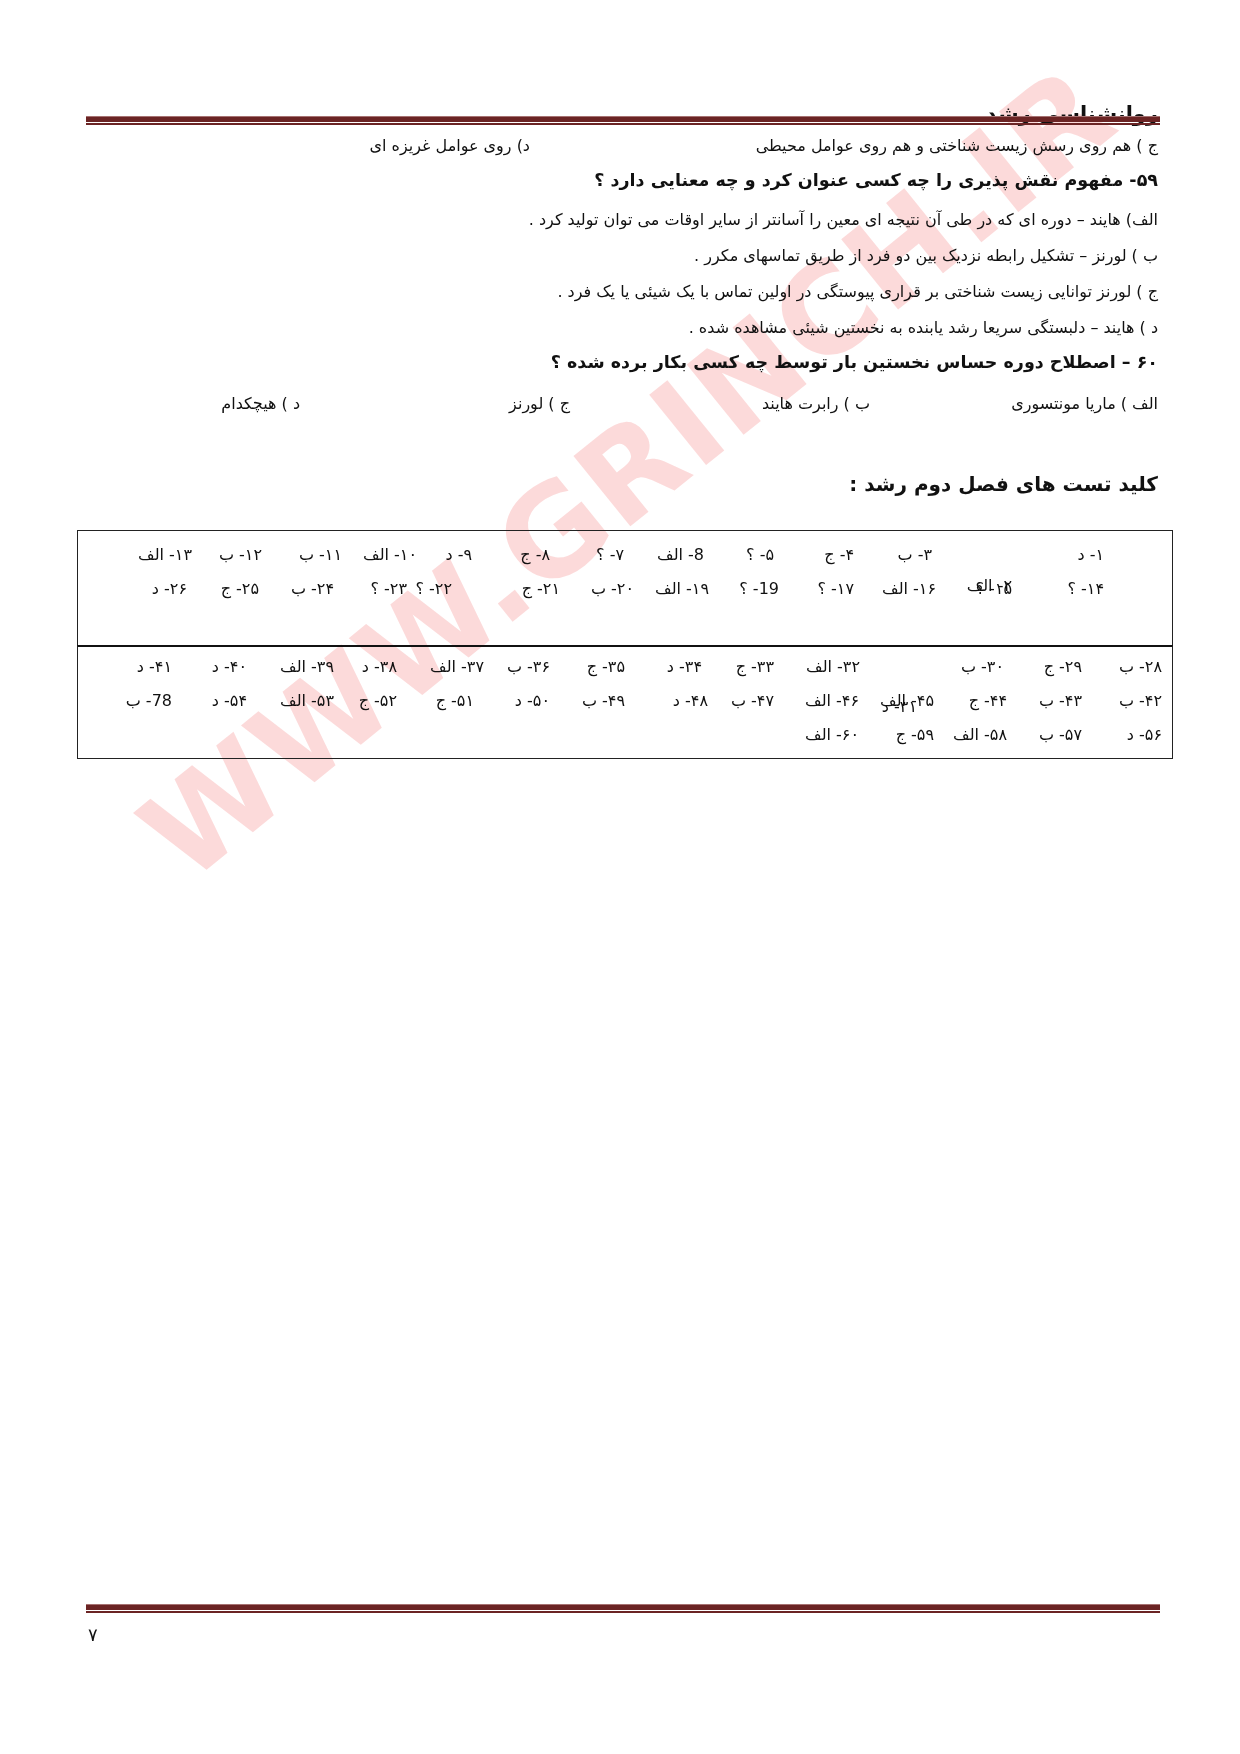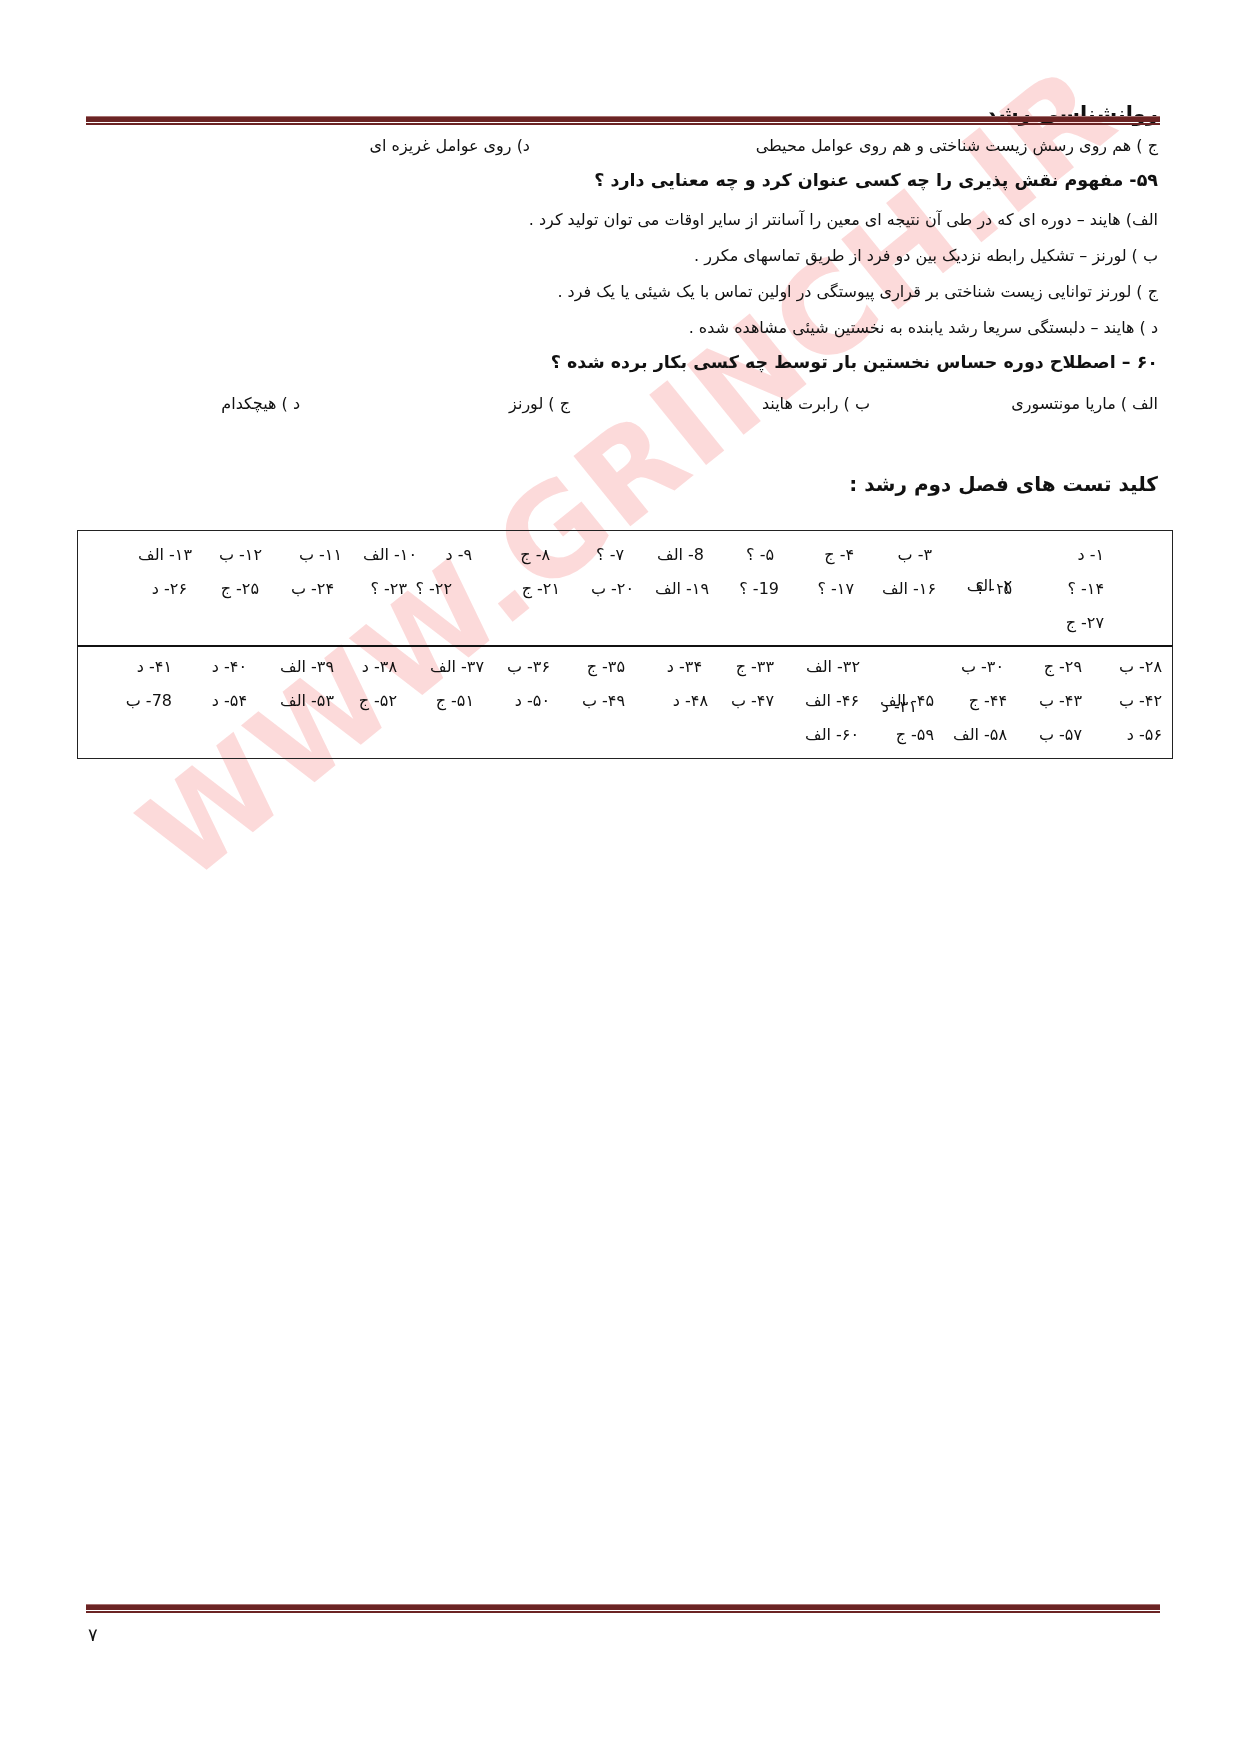--- a/index.html
+++ b/index.html
@@ -181,23 +181,20 @@
         <span class="key-cell" style="right:318px;">۱۷- ؟</span>
         <span class="key-cell" style="right:393px;">19- ؟</span>
         <span class="key-cell" style="right:463px;">۱۹- الف</span>
         <span class="key-cell" style="right:538px;">۲۰- ب</span>
         <span class="key-cell" style="right:612px;">۲۱- ج</span>
         <span class="key-cell" style="right:720px;margin-left:8px;">۲۲- ؟</span>
         <span class="key-cell" style="right:765px;">۲۳- ؟</span>
         <span class="key-cell" style="right:838px;">۲۴- ب</span>
         <span class="key-cell" style="right:913px;">۲۵- ج</span>
         <span class="key-cell" style="right:985px;">۲۶- د</span>
-      </div>
-      <div class="key-row" style="top:82px;">
-        <span class="key-cell" style="right:68px;">۲۷- ج</span>
       </div>
     </div>
 
     <div class="key-table t2">
       <div class="key-row" style="top:10px;">
         <span class="key-cell" style="right:10px;">۲۸- ب</span>
         <span class="key-cell" style="right:90px;">۲۹- ج</span>
         <span class="key-cell" style="right:168px;">۳۰- ب</span>
         <span class="key-cell" style="right:255px;margin-top:40px;">۳۱- د</span>
         <span class="key-cell" style="right:312px;">۳۲- الف</span>

